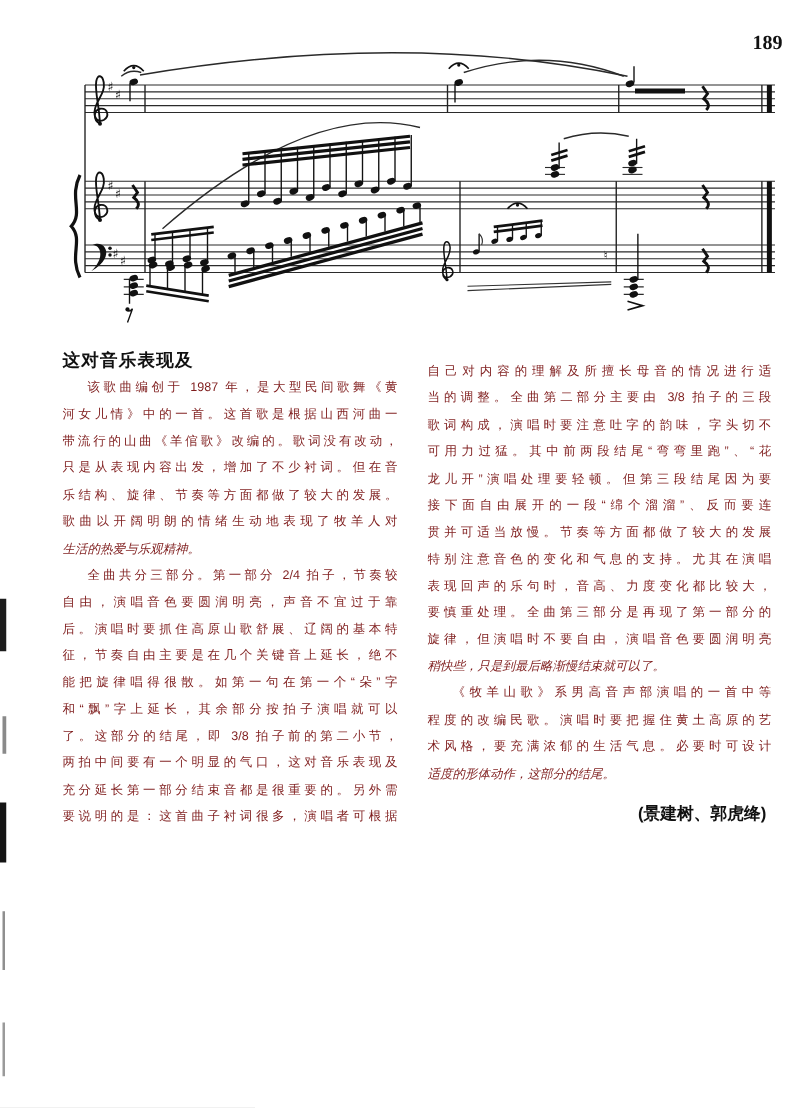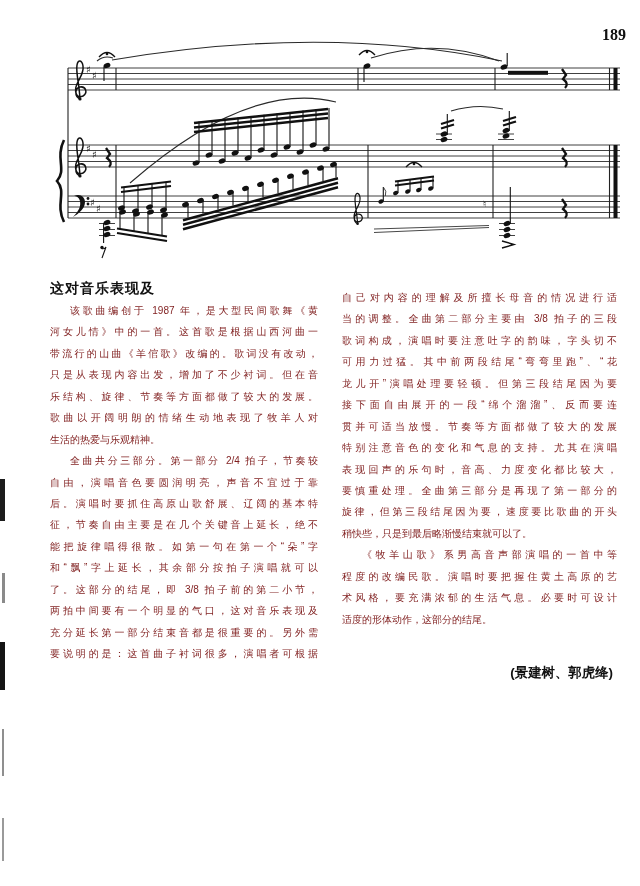--- a/index.html
+++ b/index.html
@@ -19,24 +19,24 @@
   .col-right{left:342px;width:275px;padding-top:10px;}
   .heading{
     font-size:14px;font-weight:bold;height:23px;line-height:23px;
     letter-spacing:1px;color:#111;
   }
   .tl{
     height:21.45px;line-height:21.45px;font-size:10px;color:#7f1d1d;
     text-align:justify;text-align-last:justify;white-space:nowrap;overflow:hidden;
   }
   .tl.ind{text-indent:2em;}
-  .tl.end{text-align:center;text-align-last:left;}
+  .tl.end{text-align:center;text-align-last:left;font-style:italic;}
   .sig{
     height:21.45px;line-height:21.45px;font-size:13.4px;font-weight:bold;color:#111;
-    text-align:right;padding-right:4px;margin-top:32px;
+    text-align:right;padding-right:4px;margin-top:10px;
   }
   .artifact{position:absolute;}
   .a1{left:0;top:479px;width:5px;height:42px;background:#1c1c1c;}
   .a2{left:2px;top:573px;width:3px;height:30px;background:#8a8a8a;}
   .a3{left:0;top:642px;width:5px;height:48px;background:#141414;}
   .a4{left:2px;top:729px;width:2px;height:47px;background:#8f8f8f;}
   .a5{left:2px;top:818px;width:2px;height:43px;background:#9a9a9a;}
   svg .sl{stroke:#2b2b2b;stroke-width:0.9;}
   svg .bl{stroke:#222;stroke-width:1.1;}
   svg .stem{stroke:#111;stroke-width:1.1;}
@@ -304,21 +304,21 @@
       <div class="tl">自己对内容的理解及所擅长母音的情况进行适</div>
       <div class="tl">当的调整。全曲第二部分主要由 3/8 拍子的三段</div>
       <div class="tl">歌词构成，演唱时要注意吐字的韵味，字头切不</div>
       <div class="tl">可用力过猛。其中前两段结尾“弯弯里跑”、“花</div>
       <div class="tl">龙儿开”演唱处理要轻顿。但第三段结尾因为要</div>
       <div class="tl">接下面自由展开的一段“绵个溜溜”、反而要连</div>
       <div class="tl">贯并可适当放慢。节奏等方面都做了较大的发展</div>
       <div class="tl">特别注意音色的变化和气息的支持。尤其在演唱</div>
       <div class="tl">表现回声的乐句时，音高、力度变化都比较大，</div>
       <div class="tl">要慎重处理。全曲第三部分是再现了第一部分的</div>
-      <div class="tl">旋律，但第三段结尾因为要，速度要比歌曲的开头</div>
+      <div class="tl">旋律，但演唱时不要自由，演唱音色要圆润明亮</div>
       <div class="tl end">稍快些，只是到最后略渐慢结束就可以了。</div>
       <div class="tl ind">《牧羊山歌》系男高音声部演唱的一首中等</div>
       <div class="tl">程度的改编民歌。演唱时要把握住黄土高原的艺</div>
       <div class="tl">术风格，要充满浓郁的生活气息。必要时可设计</div>
       <div class="tl end">适度的形体动作，这部分的结尾。</div>
       <div class="sig">(景建树、郭虎绛)</div>
     </div>
   </div>
 
   <div class="artifact a1"></div>

